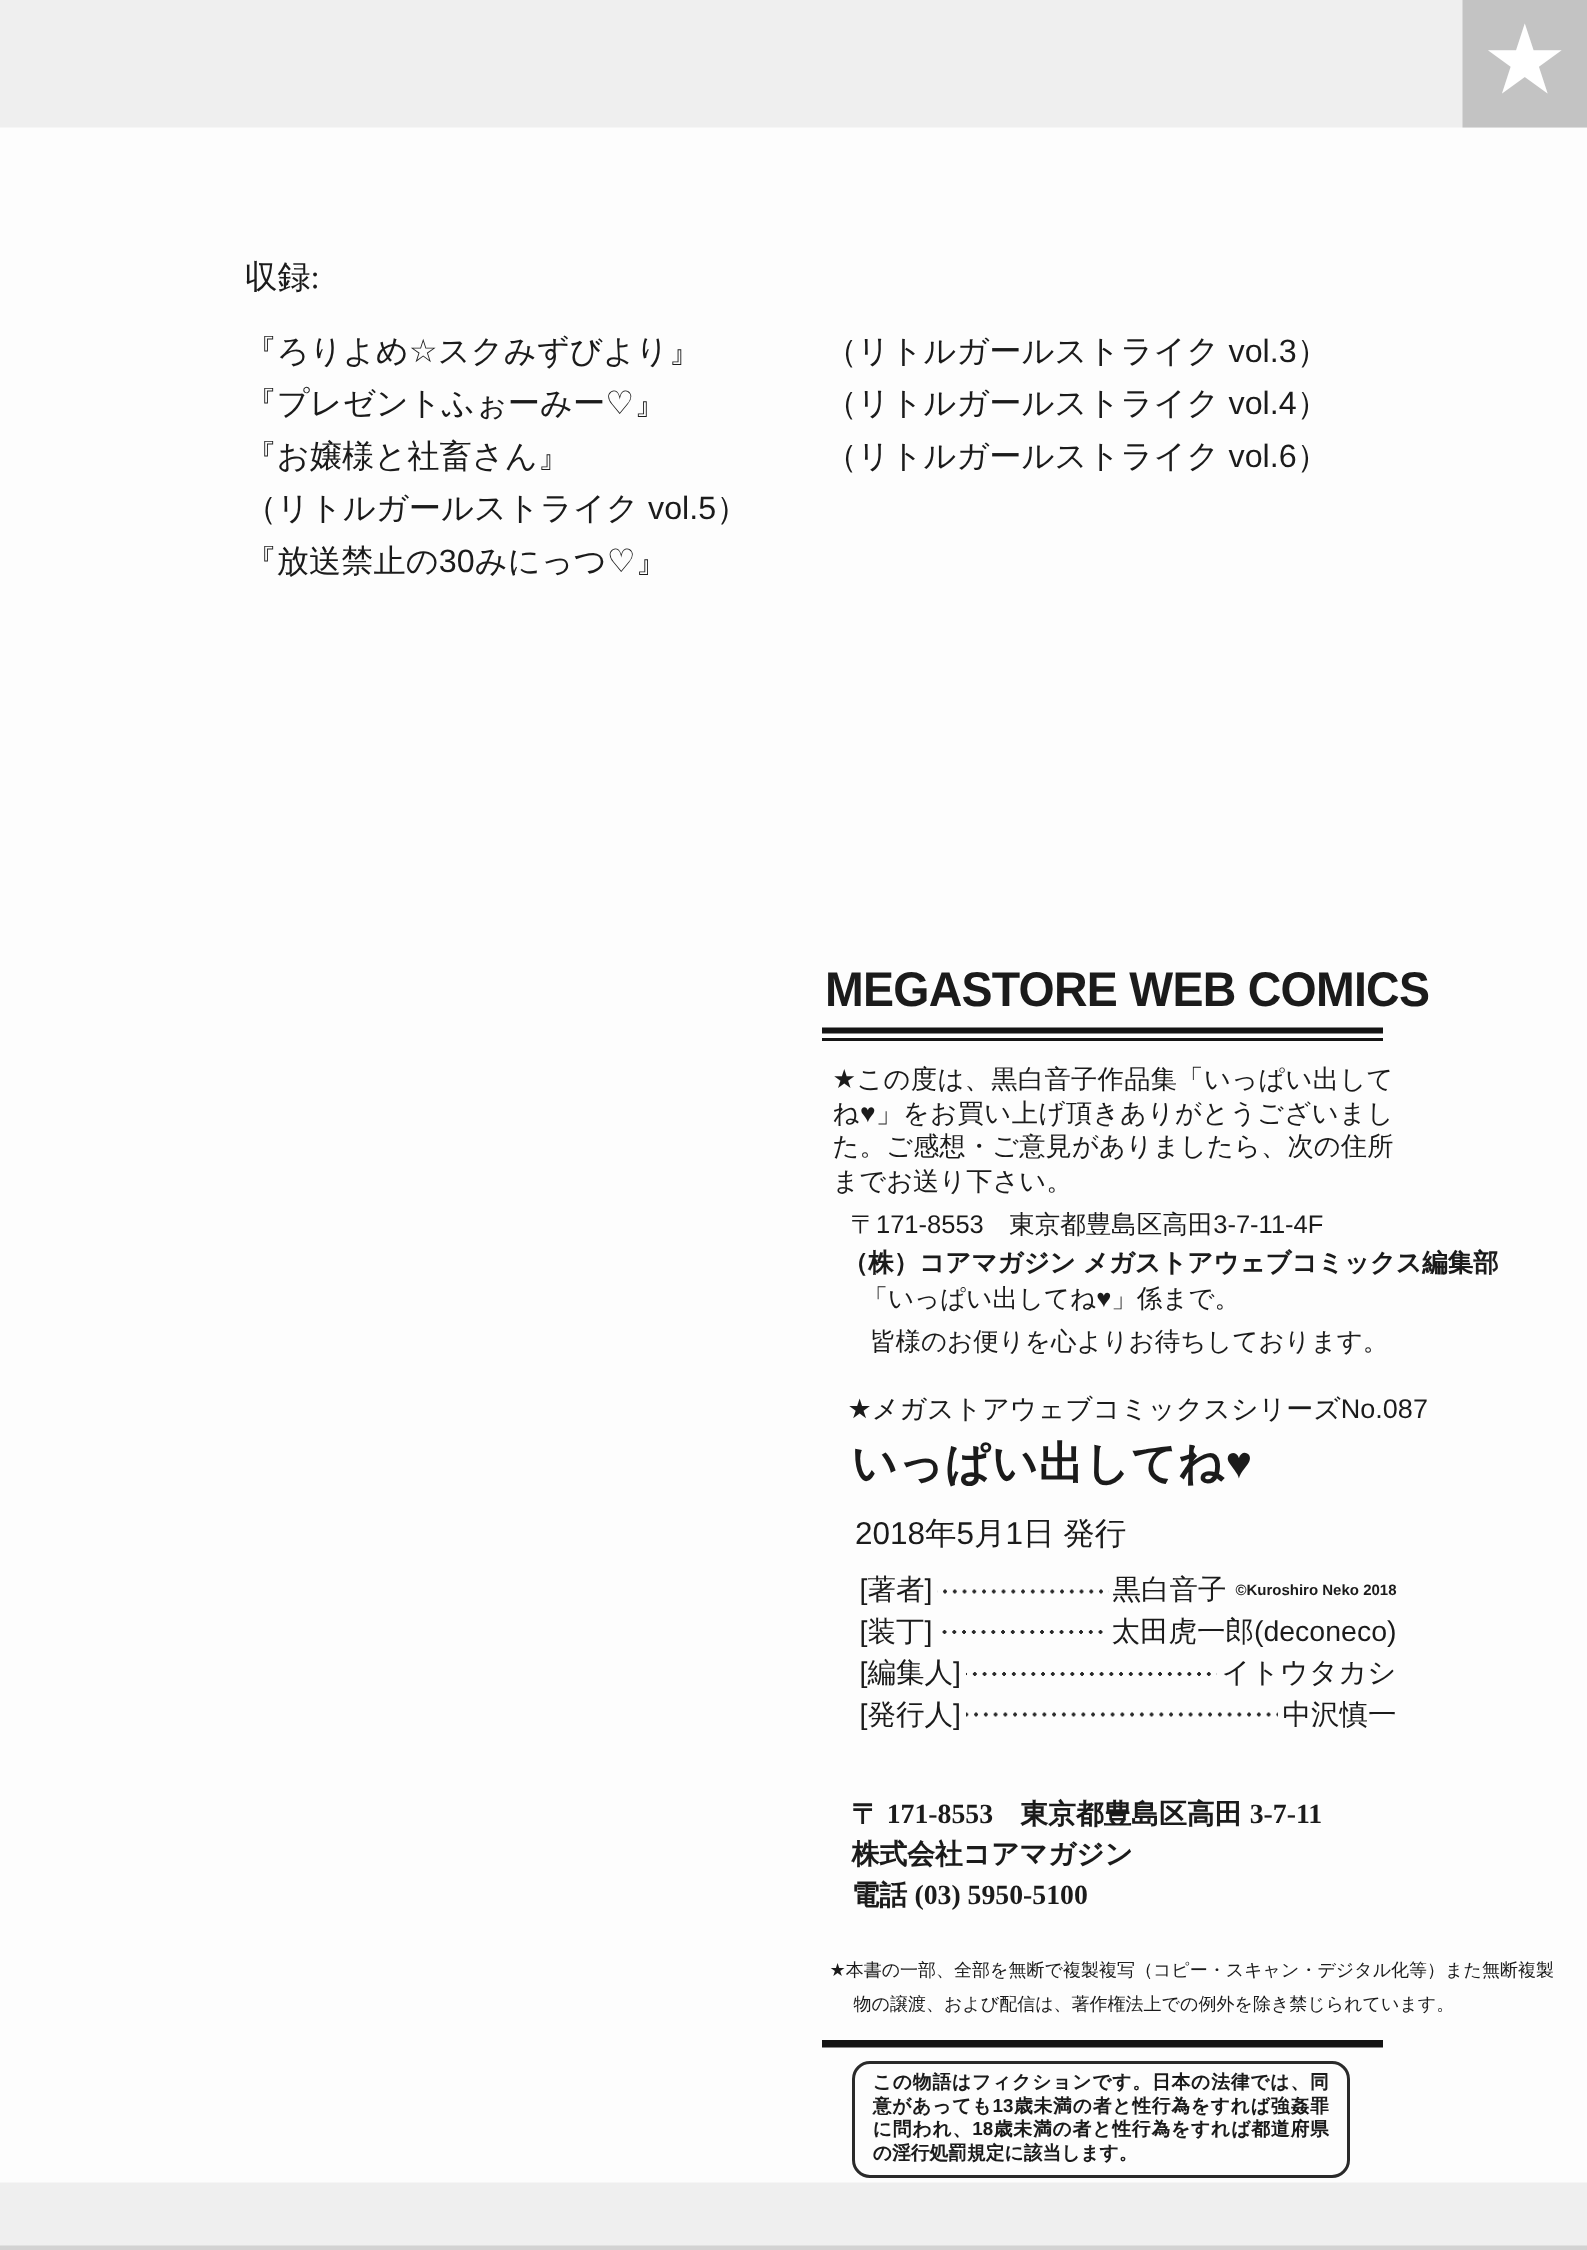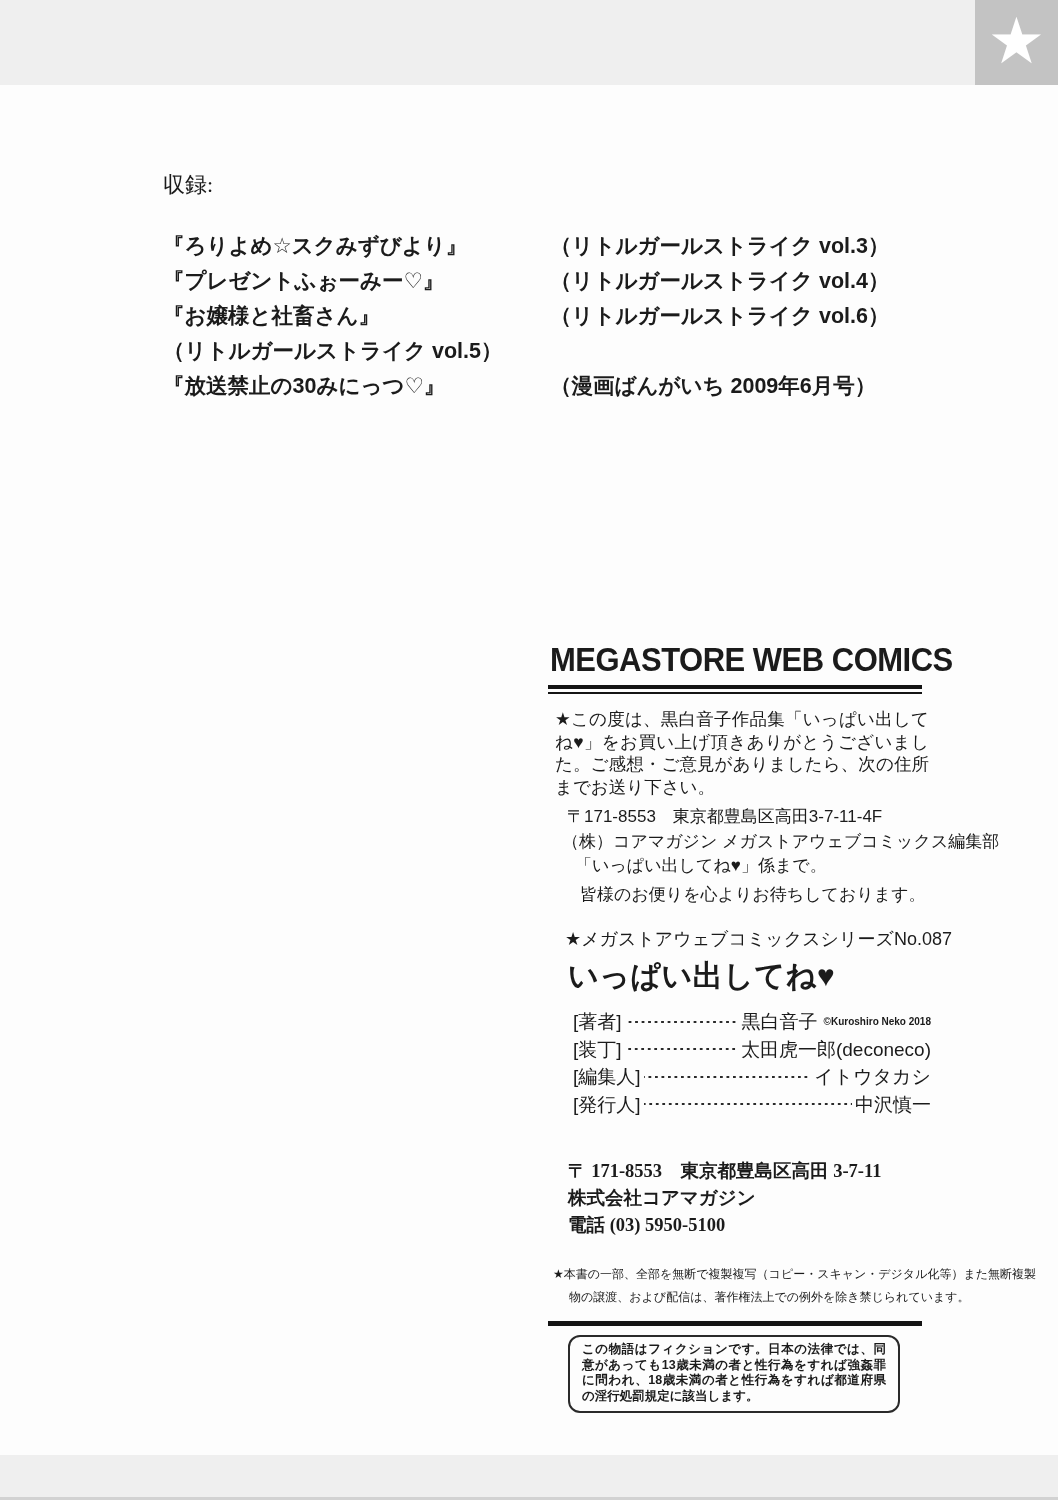--- a/index.html
+++ b/index.html
@@ -24,42 +24,42 @@
     transform:translateY(-2px);
     font-family:"DejaVu Sans",sans-serif;
   }
   .bottom-band{
     position:absolute;left:0;top:1455px;width:1058px;height:45px;
     background:#efefef;border-bottom:3px solid #d2d2d2;box-sizing:border-box;
   }
   
   .toc{position:absolute;left:163px;top:172px;width:780px;}
   .toc-label{font-size:22px;line-height:26px;font-family:Liberation Serif, serif;}
-  .toc-list{margin-top:30px;font-weight:bold;}
+  .toc-list{margin-top:18px;}
   .toc-row{display:flex;align-items:center;height:35px;font-size:21.5px;white-space:nowrap;}
   .toc-title{width:387px;flex:none;}
   .toc-source{flex:none;}
   
   .colophon{position:absolute;left:553px;top:643px;width:378px;}
   .brand{
     margin:0 0 0 -3px;font-size:31px;font-weight:bold;line-height:34px;
     letter-spacing:-0.5px;white-space:nowrap;
     transform-origin:left center;transform:scaleY(1.05);
   }
   .brand-rule{margin:8px 0 0 -5px;width:374px;}
   .brand-rule .thick{height:4px;background:#141414;}
   .brand-rule .thin{height:2px;background:#141414;margin-top:3px;}
   .thanks{
     margin:14px 0 0 2px;width:374px;
     font-size:17.5px;line-height:22.5px;text-align:justify;
   }
   .contact{margin-top:7px;font-size:17px;line-height:24.5px;}
   .contact-line{white-space:nowrap;}
   .contact-line:nth-child(1){padding-left:14px;}
-  .contact-line:nth-child(2){padding-left:9px;}
+  .contact-line:nth-child(2){padding-left:9px;font-weight:bold;}
   .contact-line:nth-child(3){padding-left:22px;}
   .contact-line:nth-child(4){padding-left:27px;margin-top:4px;}
   .series{margin:22px 0 0 12px;font-size:18px;line-height:21px;white-space:nowrap;}
   .book-title{
     margin:6px 0 0 15px;font-size:30px;font-weight:bold;line-height:40px;
     letter-spacing:0.5px;white-space:nowrap;
   }
   .pub-date{margin:15px 0 0 17px;font-size:21px;line-height:24px;white-space:nowrap;}
   .credits{margin:12px 0 0 20px;width:358px;}
   .credit-row{display:flex;align-items:center;font-size:19px;line-height:27.5px;white-space:nowrap;}
@@ -112,40 +112,40 @@
       </div>
       <div class="toc-row">
         <span class="toc-title">『お嬢様と社畜さん』</span>
         <span class="toc-source">（リトルガールストライク vol.6）</span>
       </div>
       <div class="toc-row">
         <span class="toc-source">（リトルガールストライク vol.5）</span>
       </div>
       <div class="toc-row">
         <span class="toc-title">『放送禁止の30みにっつ♡』</span>
-        <span class="toc-source">（漫画ばんがいち 2009年6月号）</span>
       </div>
     </div>
 </section>
 
 <section class="colophon">
   <h1 class="brand">MEGASTORE WEB COMICS</h1>
   <div class="brand-rule">
     <div class="thick"></div>
     <div class="thin"></div>
   </div>
   <p class="thanks">★この度は、黒白音子作品集「いっぱい出してね♥」をお買い上げ頂きありがとうございました。ご感想・ご意見がありましたら、次の住所までお送り下さい。</p>
   <div class="contact" id="contact-lines">
       <div class="contact-line">〒171-8553　東京都豊島区高田3-7-11-4F</div>
       <div class="contact-line">（株）コアマガジン メガストアウェブコミックス編集部</div>
       <div class="contact-line">「いっぱい出してね♥」係まで。</div>
       <div class="contact-line">皆様のお便りを心よりお待ちしております。</div>
     </div>
   <div class="series">★メガストアウェブコミックスシリーズNo.087</div>
   <div class="book-title">いっぱい出してね♥</div>
+  <div class="pub-date">2018年5月1日 発行</div>
   <div class="credits" id="credits">
       <div class="credit-row">
         <span class="credit-label">[著者]</span>
         <span class="credit-leader"></span>
         <span class="credit-value">黒白音子</span>
         <span class="credit-note">©Kuroshiro Neko 2018</span>
       </div>
       <div class="credit-row">
         <span class="credit-label">[装丁]</span>
         <span class="credit-leader"></span>

